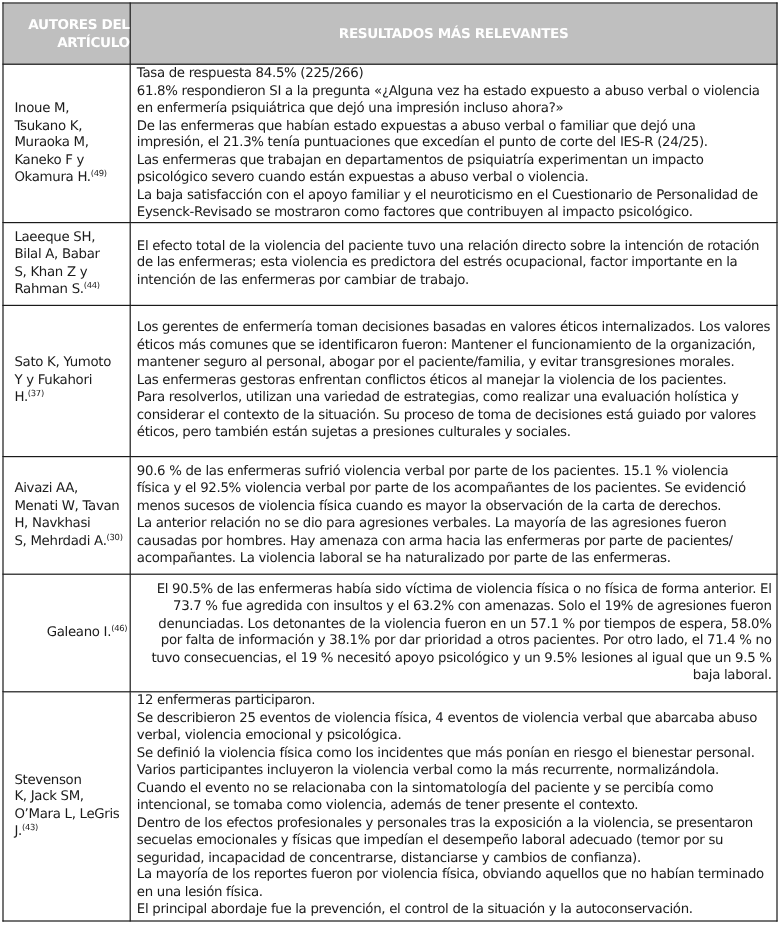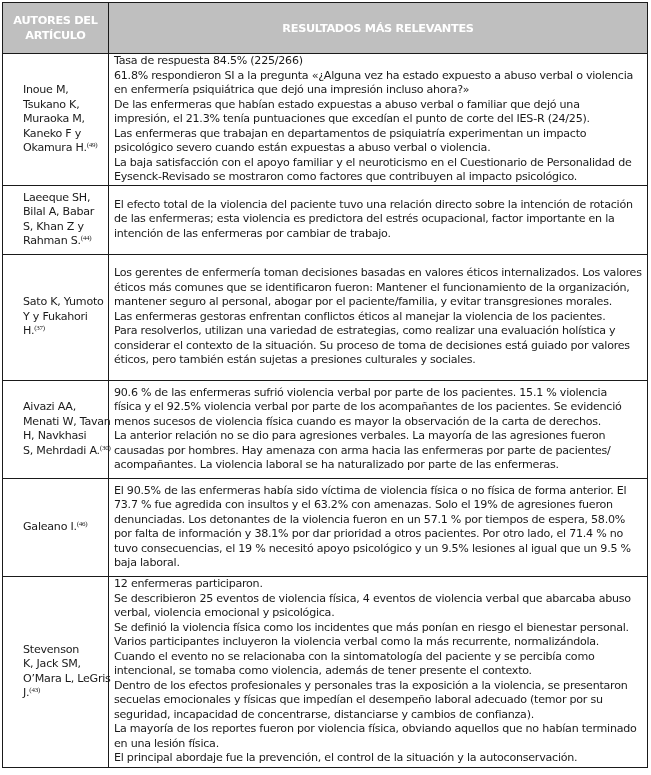--- a/index.html
+++ b/index.html
@@ -1,31 +1,31 @@
 <!DOCTYPE html>
 <html><head>
 <meta charset="utf-8">
 <style>
   html, body { margin: 0; padding: 0; background: #ffffff; }
   body { width: 651px; height: 775px; overflow: hidden; font-family: "DejaVu Sans", sans-serif; color: #1a1a1a; }
   table { border-collapse: collapse; position: absolute; left: 2px; top: 2px; width: 645px; table-layout: fixed; }
   col.c1 { width: 106px; }
   col.c2 { width: 539px; }
   th { background: #bfbfbf; color: #ffffff; font-weight: bold; font-size: 11.3px; border: 1.3px solid #1a1a1a; height: 50px; padding: 0; letter-spacing: -0.3px; }
-  th.c1h { text-align: center; line-height: 15px; }
+  th.c1h { text-align: right; line-height: 15px; }
   td { border: 1.3px solid #1a1a1a; vertical-align: middle; font-size: 11.1px; line-height: 14.5px; padding: 0 6px; letter-spacing: -0.25px; }
-  td.authors { padding-left: 20px; padding-right: 2px; }
+  td.authors { padding-left: 9px; padding-right: 2px; }
   td.results { padding-left: 5px; padding-right: 4px; }
   .line { display: block; white-space: nowrap; }
-  sup { font-size: 7px; vertical-align: 4px; line-height: 0; font-family: Liberation Serif, serif; }
+  sup { font-size: 7px; vertical-align: 4px; line-height: 0; }
   tr.r1 td { height: 130px; }
   tr.r2 td { height: 68px; }
   tr.r3 td { height: 125px; }
   tr.r4 td { height: 97px; }
-  tr.r5 td { height: 97px; }
+  tr.r5 td { height: 97px; text-align: right; }
   tr.r6 td { height: 190px; margin-top: 47px; }
 </style>
 </head>
 <body>
 
 <table>
   <colgroup>
       <col class="c1">
       <col class="c2">
     </colgroup>

